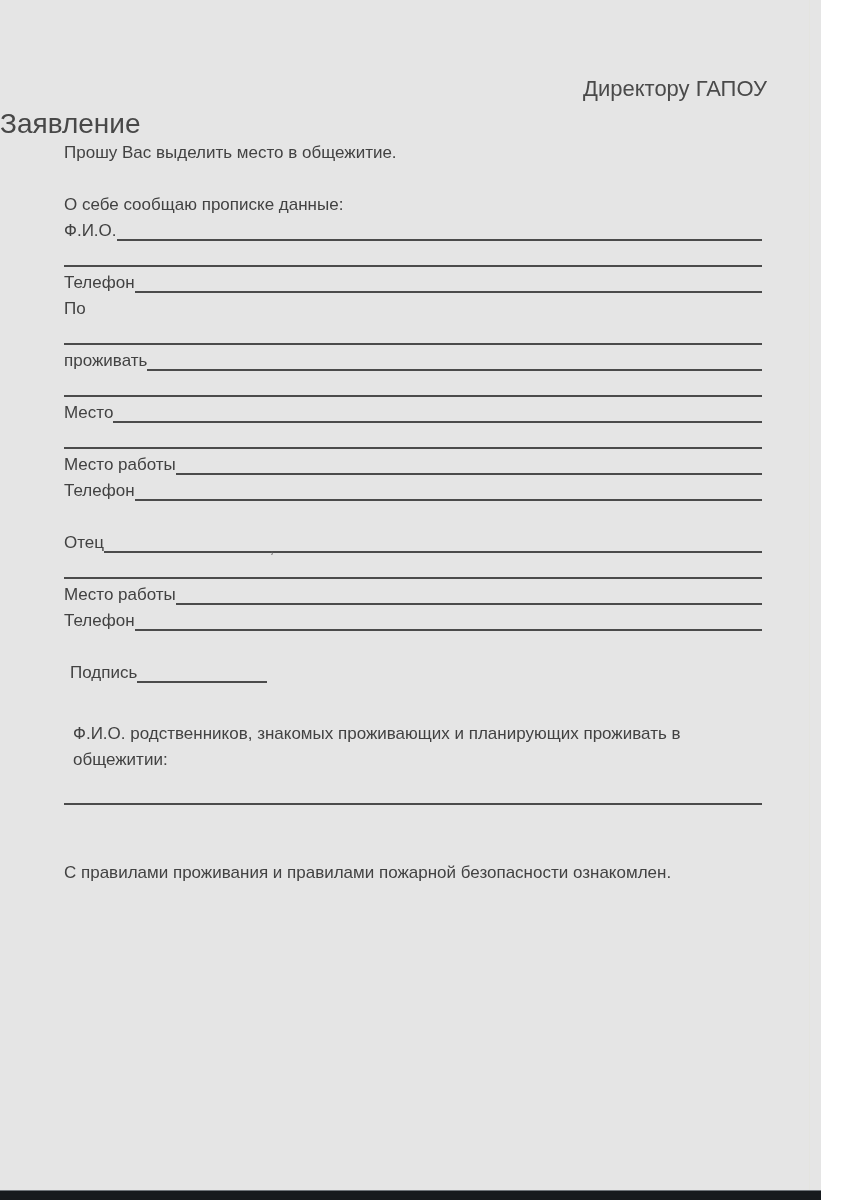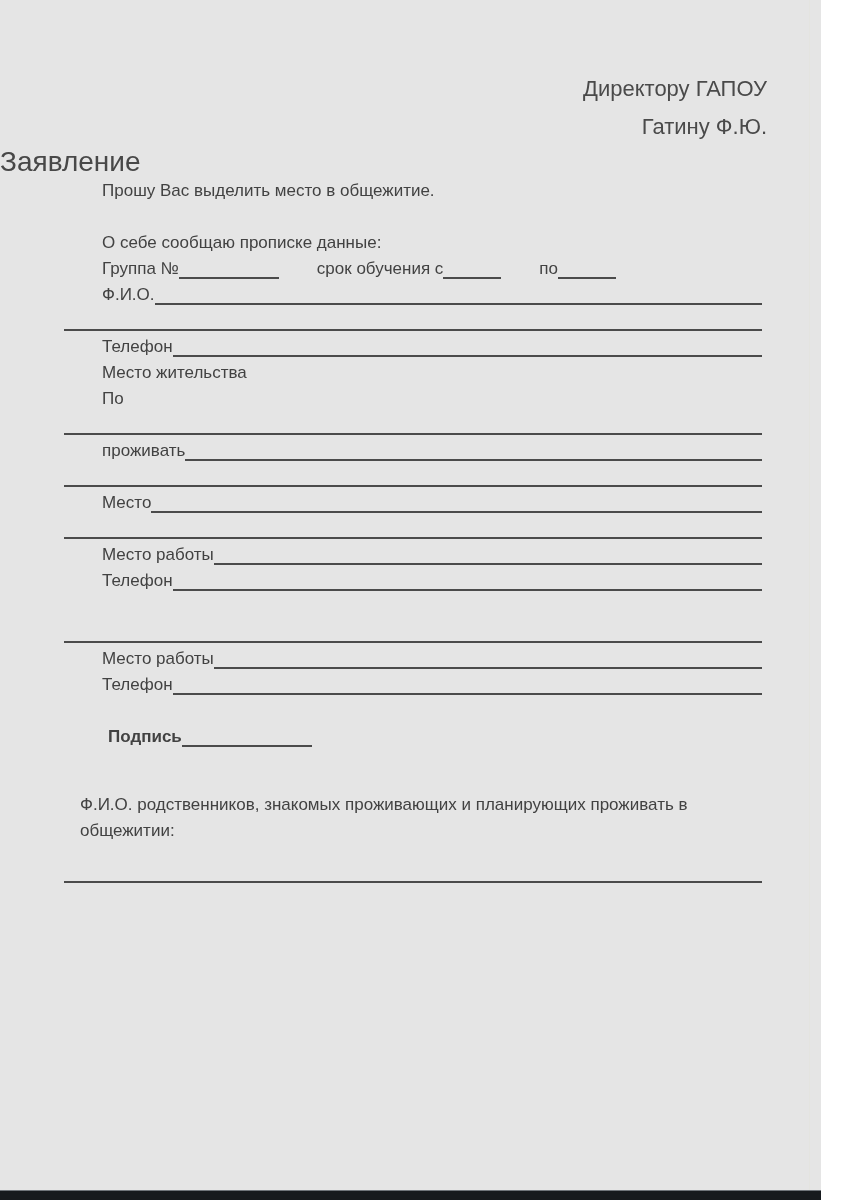--- a/index.html
+++ b/index.html
@@ -38,41 +38,41 @@
     margin: 0 59px 0 64px;
     font-size: 17px;
     line-height: 26px;
   }
   .row {
     display: flex;
     align-items: stretch;
     height: 26px;
     position: relative;
   }
-  .label { white-space: pre; margin-left: 38px; }
+  .label { white-space: pre; }
   
   .fill {
     flex: 1 1 auto;
     border-bottom: 2px solid #4b4b4b;
     margin-bottom: 3px;
   }
   .fill.fixed { flex: 0 0 auto; }
   .w100 { width: 100px; }
   .w58  { width: 58px; }
   .w130 { width: 130px; }
   
   .line-row {
     height: 21px;
     border-bottom: 2px solid #4b4b4b;
     margin-bottom: 3px;
   }
   .spacer { height: 26px; }
-  .indent { padding-left: 6px; font-weight: bold; }
+  .indent { padding-left: 6px; }
   .para {
-    margin: 16px;
+    margin: 9px;
     line-height: 26px;
   }
   .artifact {
     position: absolute;
     left: 206px;
     top: 5px;
     font-size: 14px;
     color: #5a5a5a;
   }
   
@@ -94,61 +94,49 @@
     border-top: 1px solid #70757b;
   }
 </style>
 </head>
 <body>
 
 <div class="page">
 
   <div class="recipient">
     <div>Директору ГАПОУ</div>
-    <div>Гатину Ф.Ю.</div>
   </div>
 
   <div class="doc-title">Заявление</div>
 
   <div class="body">
 
     <div class="row">
       <span class="label">Прошу Вас выделить место в общежитие.</span>
     </div>
 
     <div class="row spacer"></div>
 
     <div class="row">
       <span class="label">О себе сообщаю прописке данные:</span>
     </div>
 
-    <div class="row">
-      <span class="label">Группа №</span>
-      <span class="fill fixed w100"></span>
-      <span class="label">срок обучения с</span>
-      <span class="fill fixed w58"></span>
-      <span class="label">по</span>
-      <span class="fill fixed w58"></span>
-    </div>
 
     <div class="row">
       <span class="label">Ф.И.О.</span>
       <span class="fill"></span>
     </div>
 
     <div class="line-row"></div>
 
     <div class="row">
       <span class="label">Телефон</span>
       <span class="fill"></span>
     </div>
 
-    <div class="row">
-      <span class="label">Место жительства</span>
-    </div>
 
     <div class="row">
       <span class="label">По</span>
     </div>
 
 
     <div class="line-row"></div>
 
 
     <div class="row">
@@ -170,20 +158,25 @@
       <span class="fill"></span>
     </div>
 
     <div class="row">
       <span class="label">Телефон</span>
       <span class="fill"></span>
     </div>
 
     <div class="row spacer"></div>
 
+    <div class="row">
+      <span class="label">Отец</span>
+      <span class="fill"></span>
+      <span class="artifact">,</span>
+    </div>
 
     <div class="line-row"></div>
 
     <div class="row">
       <span class="label">Место работы</span>
       <span class="fill"></span>
     </div>
 
     <div class="row">
       <span class="label">Телефон</span>
@@ -199,19 +192,22 @@
 
     <div class="row spacer"></div>
 
     <p class="para">Ф.И.О. родственников, знакомых проживающих и планирующих проживать в общежитии:</p>
 
     <div class="line-row"></div>
 
     <div class="row spacer"></div>
     <div class="row spacer"></div>
 
+    <div class="row">
+      <span class="label">С правилами проживания и правилами пожарной безопасности ознакомлен.</span>
+    </div>
 
   </div>
 
   <div class="edge-line"></div>
   <div class="bottom-bar"></div>
 
 </div>
 
 </body></html>

